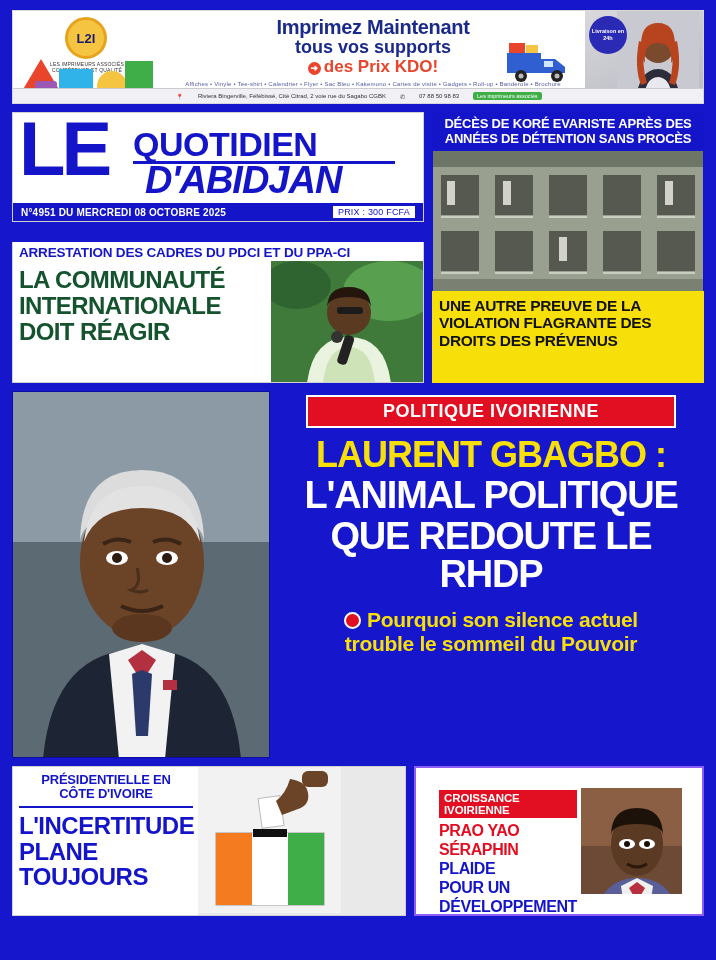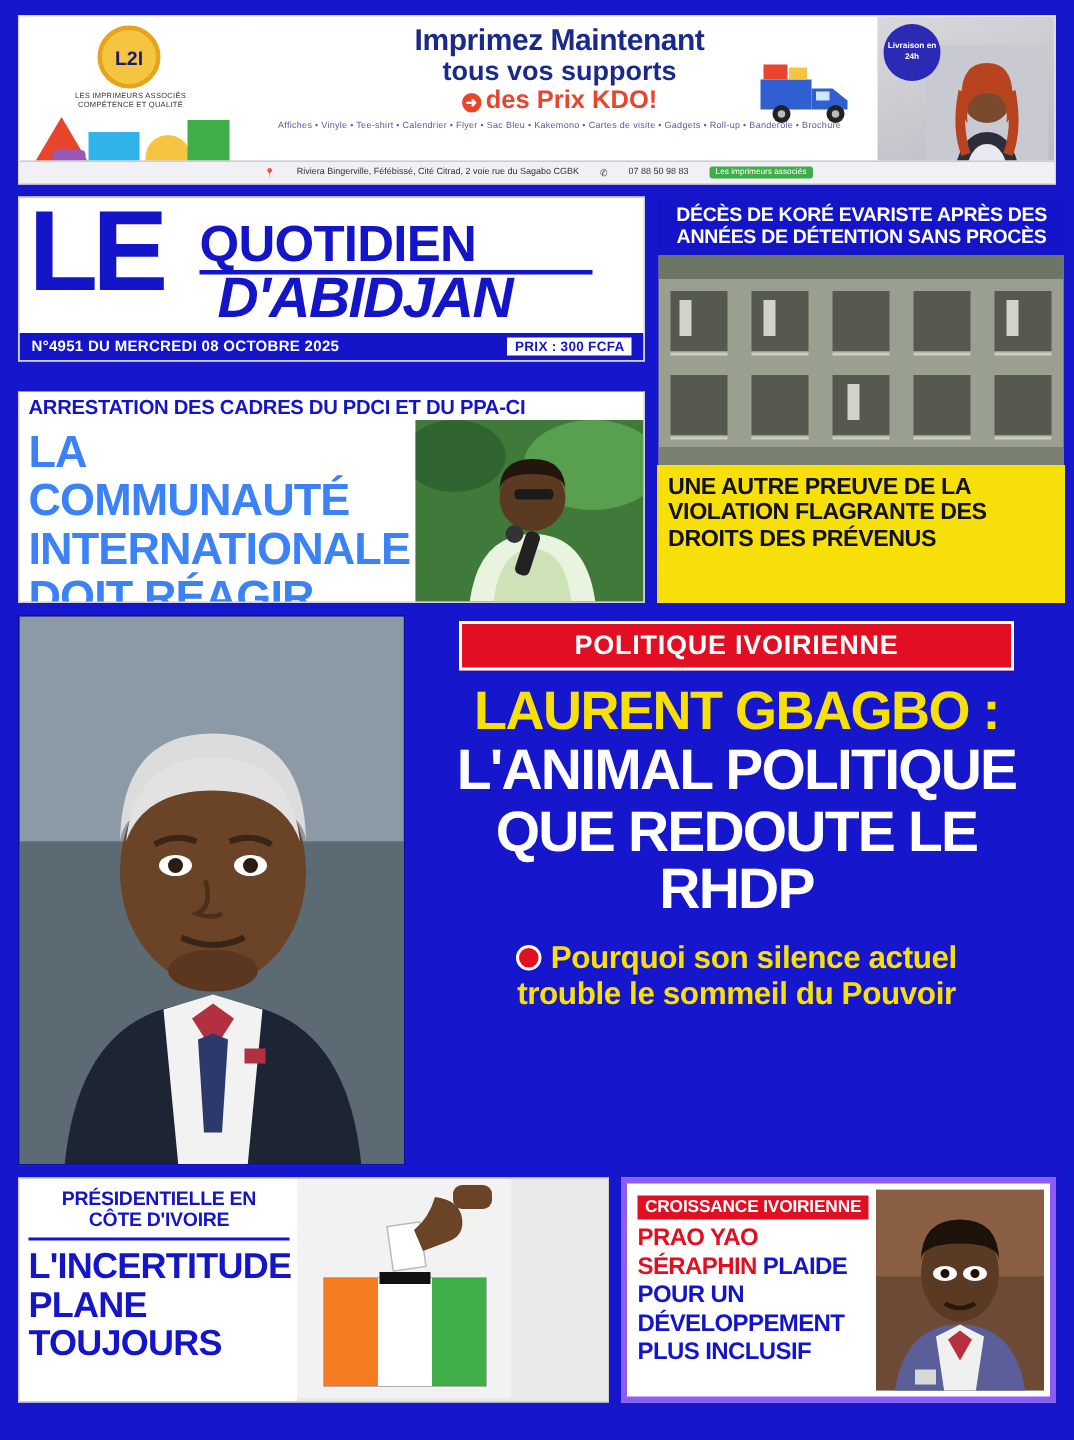--- a/index.html
+++ b/index.html
@@ -12,21 +12,21 @@
   .page {
     position: relative;
     width: 716px; height: 960px;
     background: #1616cc;
     padding: 10px 12px;
   }
 
   
   .ad-banner {
     position: relative;
-    width: 692px; height: 113px;
+    width: 692px; height: 94px;
     background: #ffffff;
     border: 1px solid #d8d8d8;
     overflow: hidden;
     display: flex;
     align-items: stretch;
   }
   .ad-left {
     width: 150px; position: relative; background: #ffffff;
   }
   .ad-logo {
@@ -125,35 +125,35 @@
     letter-spacing: -1px;
   }
   .mast-rule { position: absolute; left: 120px; top: 48px; width: 262px; height: 3px; background: #1414c8; }
   .mast-bar {
     position: absolute; left: 0; bottom: 0; width: 100%; height: 18px;
     background: #1414c8; color: #fff;
     display: flex; align-items: center; justify-content: space-between;
     padding: 0 8px; font-size: 10px; font-weight: bold; letter-spacing: .2px;
   }
   .mast-price {
-    background: #fff; color: #1414c8; padding: 1px 5px; font-size: 9px; font-weight: bold;
+    background: #fff; color: #1414c8; padding: 1px 5px; font-size: 9px; font-weight: normal;
   }
 
   .kicker-left {
     background: #ffffff; border-left: 1px solid #d0d0d0; border-right: 1px solid #d0d0d0;
     padding: 3px 6px 1px 6px;
     font-size: 13.5px; font-weight: bold; color: #1414c8; letter-spacing: -.2px; margin-top: 20px;
   }
   .left-story {
     background: #ffffff; border: 1px solid #d0d0d0; border-top: none;
     display: flex; height: 122px; overflow: hidden;
   }
   .left-story-text {
     flex: 1; padding: 6px 4px 11px 6px;
-    font-size: 30px; font-weight: bold; color: #3b82f6;
+    font-size: 24px; font-weight: bold; color: #14532d;
     line-height: 1.08; letter-spacing: -.6px;
   }
   .left-story-photo {
     width: 152px; position: relative; background: #3a7d3a; overflow: hidden;
   }
 
   .mast-right { width: 272px; display: flex; flex-direction: column; }
   .right-head {
     background: #1414c8; color: #ffffff; padding: 5px 6px;
     font-size: 13px; font-weight: bold; line-height: 1.12; text-align: center;
@@ -218,22 +218,22 @@
     text-align: center; letter-spacing: -.2px;
   }
   .bl-rule { height: 2px; background: #1414c8; margin: 4px 0 5px 0; }
   .bl-title {
     font-size: 24px; font-weight: bold; color: #1414c8; line-height: 1.08;
     letter-spacing: -.5px;
   }
   .bl-photo { flex: 1; position: relative; background: #e9e9ea; overflow: hidden; }
 
   .br {
-    flex: 1; background: #ffffff; border: 4px solid #8b5cf6;
-    display: flex; overflow: hidden; padding: 4px;
+    flex: 1; background: #ffffff; border: 2px solid #8b5cf6;
+    display: flex; overflow: hidden; padding: 20px;
   }
   .br-text { flex: 1; padding: 2px 4px 0 3px; }
   .br-kicker {
     background: #e10f21; color: #ffffff; font-size: 11.5px; font-weight: bold;
     padding: 2px 5px; display: inline-block; letter-spacing: -.1px;
   }
   .br-title {
     margin-top: 4px; font-size: 16px; font-weight: bold; color: #1414c8;
     line-height: 1.18; letter-spacing: -.4px;
   }

